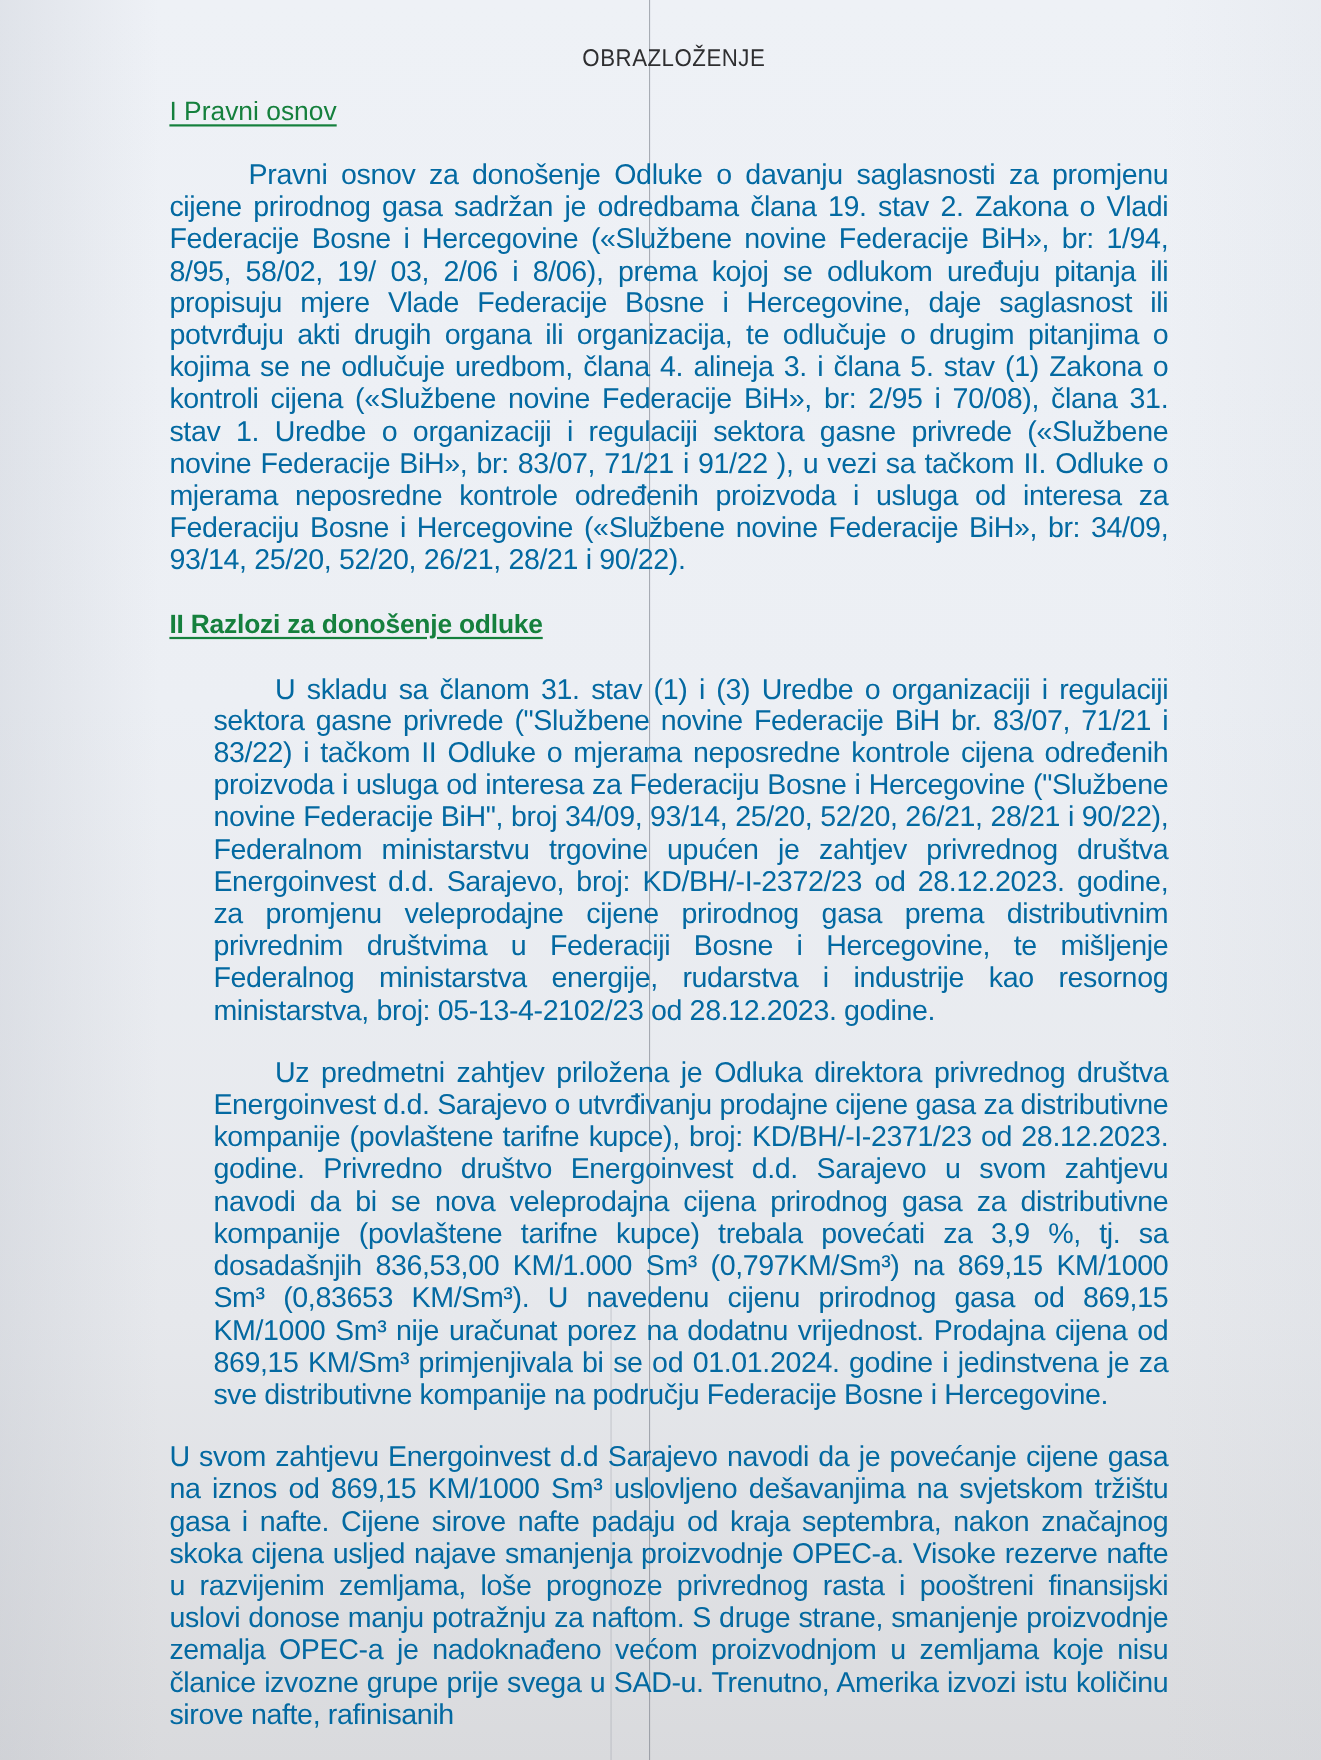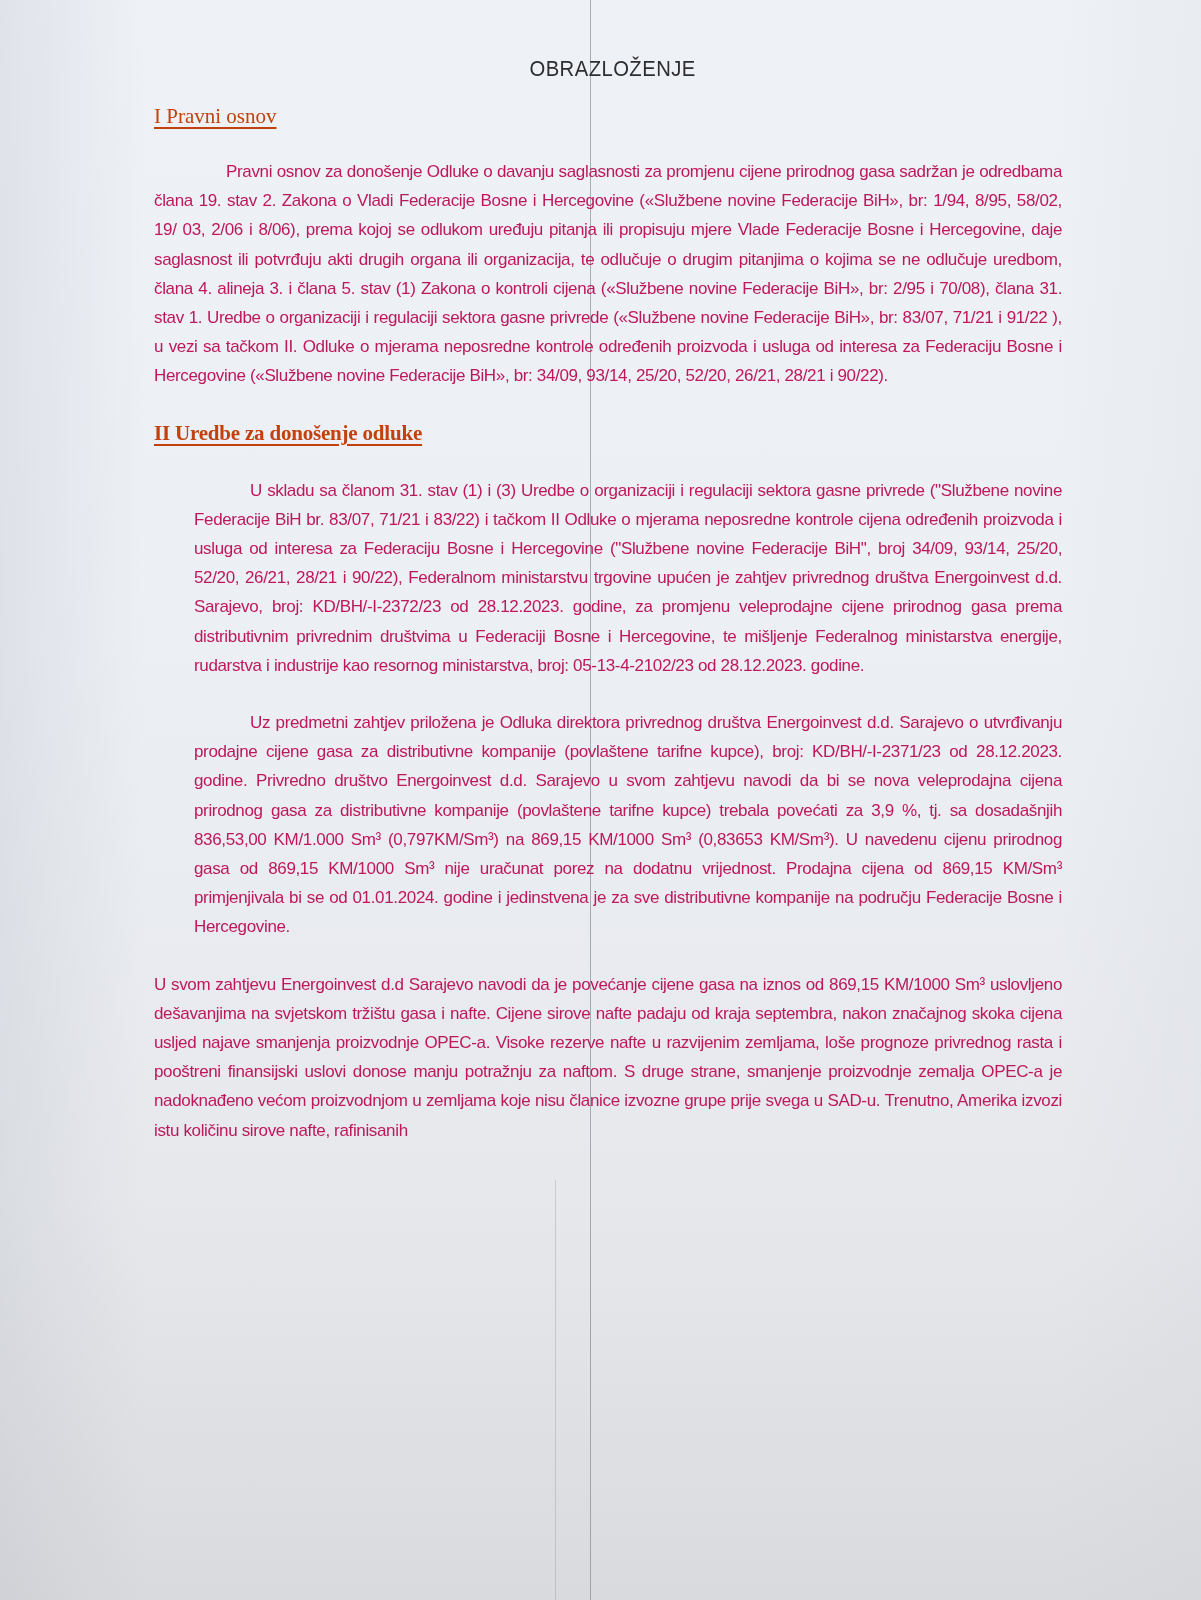--- a/index.html
+++ b/index.html
@@ -26,53 +26,52 @@
       top: 0;
       bottom: 0;
       width: 1px;
       background: rgba(110,115,125,0.55);
     }
     .fold-line.a { left: 590px; }
     .fold-line.b { left: 555px; top: 1180px; background: rgba(140,145,155,0.35); }
     .doc {
       position: absolute;
       left: 154px;
-      top: 56px;
+      top: 40px;
       width: 908px;
     }
     .doc-title {
       text-align: center;
       font-size: 22px;
       letter-spacing: 0.5px;
       margin: 0 0 22px 0;
       padding-left: 10px;
       color: #2e2e30;
       font-weight: normal;
       transform: scaleX(0.92);
     }
     .section-heading {
       display: inline-block;
-      font-size: 21px;
+      font-size: 24px;
       text-decoration: underline;
       text-underline-offset: 4px;
       margin: 0;
       font-weight: normal;
-      color: #c2410c;
-      font-family: Liberation Serif, serif;
+      color: #15803d;
     }
     .section-heading.bold {
       font-weight: bold;
       letter-spacing: -0.2px;
     }
     .para {
-      font-size: 17px;
+      font-size: 26px;
       line-height: 29.2px;
       text-align: justify;
       margin: 0;
-      color: #be185d;
+      color: #0369a1;
       letter-spacing: -0.35px;
       transform-origin: left top;
     }
     .para.indent { text-indent: 72px; }
     .para.indent-sm { text-indent: 56px; margin-left: 40px; }
     .gap-heading-1 { height: 28px; }
     .gap-after-1 { height: 30px; }
     .gap-heading-2 { height: 30px; }
     .gap-p { height: 28px; }
   </style>
@@ -88,21 +87,21 @@
 
   <section>
     <h2 class="section-heading">I Pravni osnov</h2>
     <div class="gap-heading-1"></div>
     <p class="para indent">Pravni osnov za donošenje Odluke o davanju saglasnosti za promjenu cijene prirodnog gasa sadržan je odredbama člana 19. stav 2. Zakona o Vladi Federacije Bosne i Hercegovine («Službene novine Federacije BiH», br: 1/94, 8/95, 58/02, 19/ 03, 2/06 i 8/06), prema kojoj se odlukom uređuju pitanja ili propisuju mjere Vlade Federacije Bosne i Hercegovine, daje saglasnost ili potvrđuju akti drugih organa ili organizacija, te odlučuje o drugim pitanjima o kojima se ne odlučuje uredbom, člana 4. alineja 3. i člana 5. stav (1) Zakona o kontroli cijena («Službene novine Federacije BiH», br: 2/95 i 70/08), člana 31. stav 1. Uredbe o organizaciji i regulaciji sektora gasne privrede («Službene novine Federacije BiH», br: 83/07, 71/21 i 91/22 ), u vezi sa tačkom II. Odluke o mjerama neposredne kontrole određenih proizvoda i usluga od interesa za Federaciju Bosne i Hercegovine («Službene novine Federacije BiH», br: 34/09, 93/14, 25/20, 52/20, 26/21, 28/21 i 90/22).</p>
   </section>
 
   <div class="gap-after-1"></div>
 
   <section>
-    <h2 class="section-heading bold">II Uredbe za donošenje odluke</h2>
+    <h2 class="section-heading bold">II Razlozi za donošenje odluke</h2>
     <div class="gap-heading-2"></div>
     <p class="para indent-sm">U skladu sa članom 31. stav (1) i (3) Uredbe o organizaciji i regulaciji sektora gasne privrede ("Službene novine Federacije BiH br. 83/07, 71/21 i 83/22) i tačkom II Odluke o mjerama neposredne kontrole cijena određenih proizvoda i usluga od interesa za Federaciju Bosne i Hercegovine ("Službene novine Federacije BiH", broj 34/09, 93/14, 25/20, 52/20, 26/21, 28/21 i 90/22), Federalnom ministarstvu trgovine upućen je zahtjev privrednog društva Energoinvest d.d. Sarajevo, broj: KD/BH/-I-2372/23 od 28.12.2023. godine, za promjenu veleprodajne cijene prirodnog gasa prema distributivnim privrednim društvima u Federaciji Bosne i Hercegovine, te mišljenje Federalnog ministarstva energije, rudarstva i industrije kao resornog ministarstva, broj: 05-13-4-2102/23 od 28.12.2023. godine.</p>
     <div class="gap-p"></div>
     <p class="para indent-sm">Uz predmetni zahtjev priložena je Odluka direktora privrednog društva Energoinvest d.d. Sarajevo o utvrđivanju prodajne cijene gasa za distributivne kompanije (povlaštene tarifne kupce), broj: KD/BH/-I-2371/23 od 28.12.2023. godine. Privredno društvo Energoinvest d.d. Sarajevo u svom zahtjevu navodi da bi se nova veleprodajna cijena prirodnog gasa za distributivne kompanije (povlaštene tarifne kupce) trebala povećati za 3,9 %, tj. sa dosadašnjih 836,53,00 KM/1.000 Sm³ (0,797KM/Sm³) na 869,15 KM/1000 Sm³ (0,83653 KM/Sm³). U navedenu cijenu prirodnog gasa od 869,15 KM/1000 Sm³ nije uračunat porez na dodatnu vrijednost. Prodajna cijena od 869,15 KM/Sm³ primjenjivala bi se od 01.01.2024. godine i jedinstvena je za sve distributivne kompanije na području Federacije Bosne i Hercegovine.</p>
     <div class="gap-p"></div>
     <p class="para">U svom zahtjevu Energoinvest d.d Sarajevo navodi da je povećanje cijene gasa na iznos od 869,15 KM/1000 Sm³ uslovljeno dešavanjima na svjetskom tržištu gasa i nafte.  Cijene sirove nafte padaju od kraja septembra, nakon značajnog skoka cijena usljed najave smanjenja proizvodnje OPEC-a. Visoke rezerve nafte u razvijenim zemljama, loše prognoze privrednog rasta i pooštreni finansijski uslovi donose manju potražnju za naftom. S druge strane, smanjenje proizvodnje zemalja OPEC-a je nadoknađeno većom proizvodnjom u zemljama koje nisu članice izvozne grupe prije svega u SAD-u. Trenutno, Amerika izvozi istu količinu sirove nafte, rafinisanih</p>
   </section>
 </div>
 
 </body></html>

